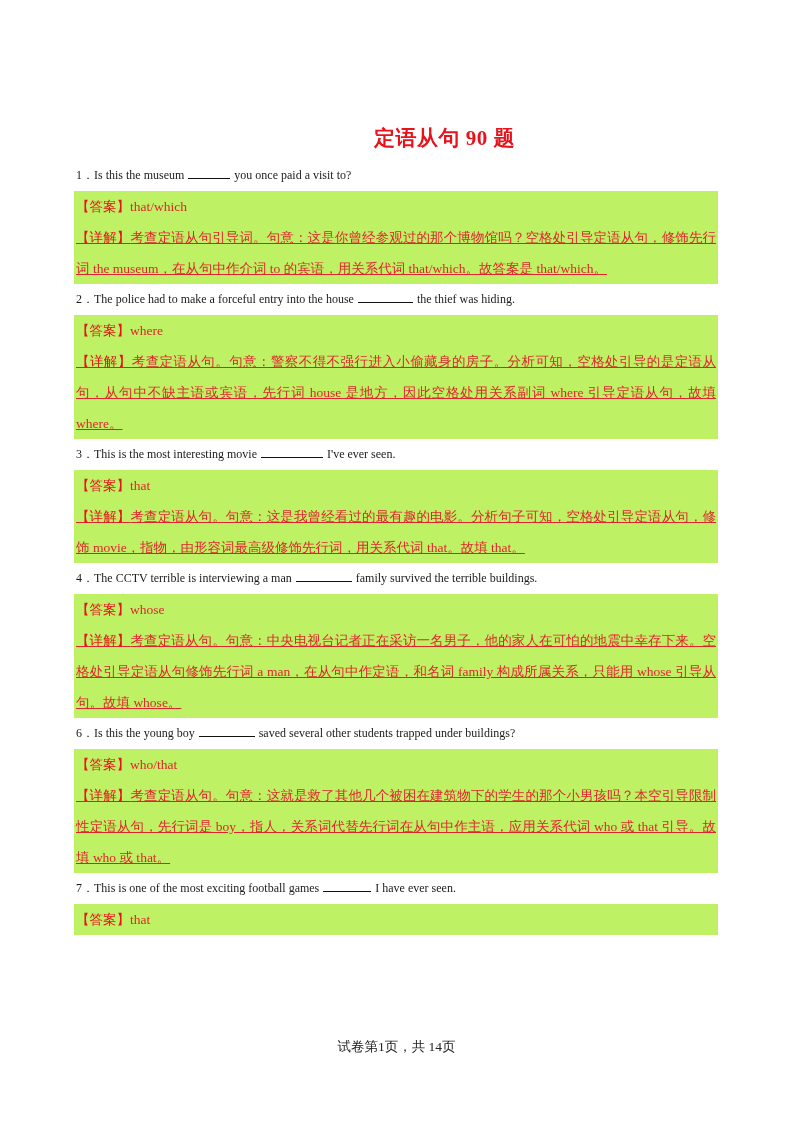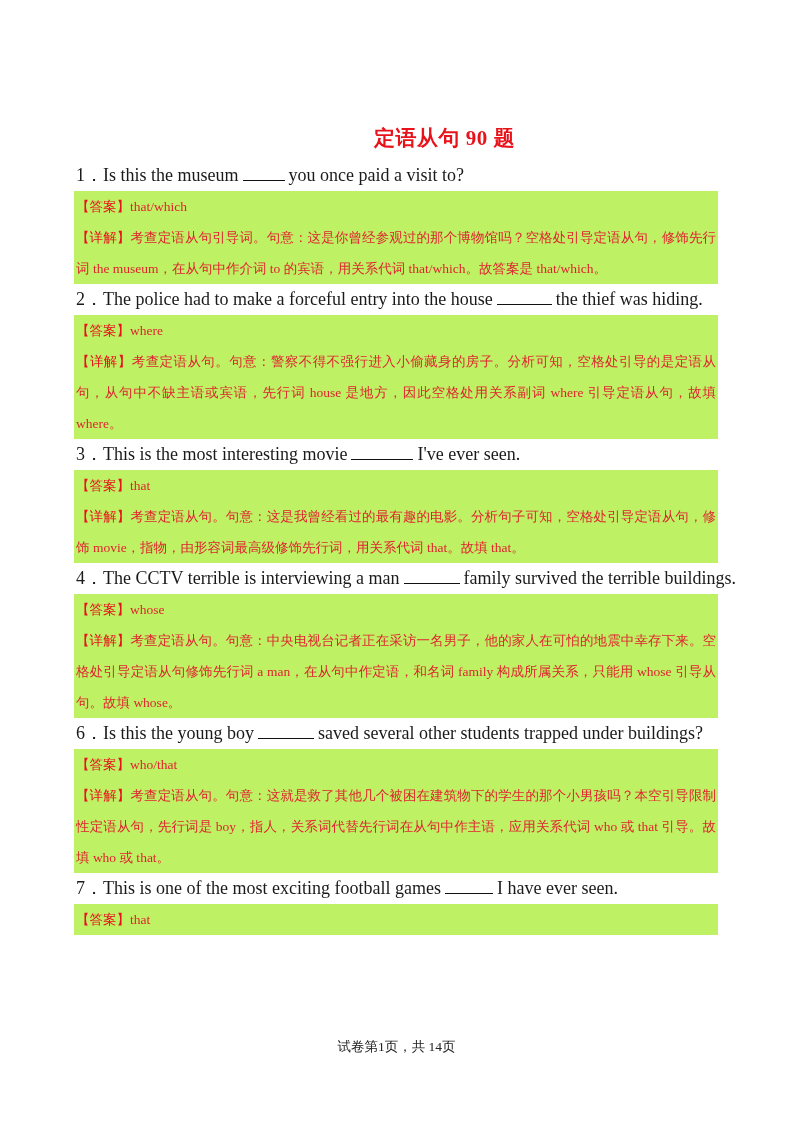--- a/index.html
+++ b/index.html
@@ -34,21 +34,21 @@
     letter-spacing: 0.5px;
     margin-left: 48px;
   }
   .content {
     position: absolute;
     left: 74px;
     top: 160px;
     width: 644px;
   }
   .question {
-    font-size: 18px;
+    font-size: 12px;
     line-height: 31px;
     height: 31px;
     padding-left: 2px;
     white-space: nowrap;
     color: #1a1a1a;
   }
   .blank {
     display: inline-block;
     border-bottom: 1px solid #111;
     height: 14px;
@@ -64,20 +64,21 @@
     font-size: 13.5px;
     line-height: 31px;
     color: #e0242f;
   }
   .bracket-label {
     color: #e8121b;
   }
   .exp-line {
     text-align: justify;
     padding-right: 2px;
+    text-decoration: underline;
   }
   .footer {
     position: absolute;
     top: 1038px;
     left: 0;
     width: 793px;
     text-align: center;
     font-size: 13.5px;
     color: #222;
   }

